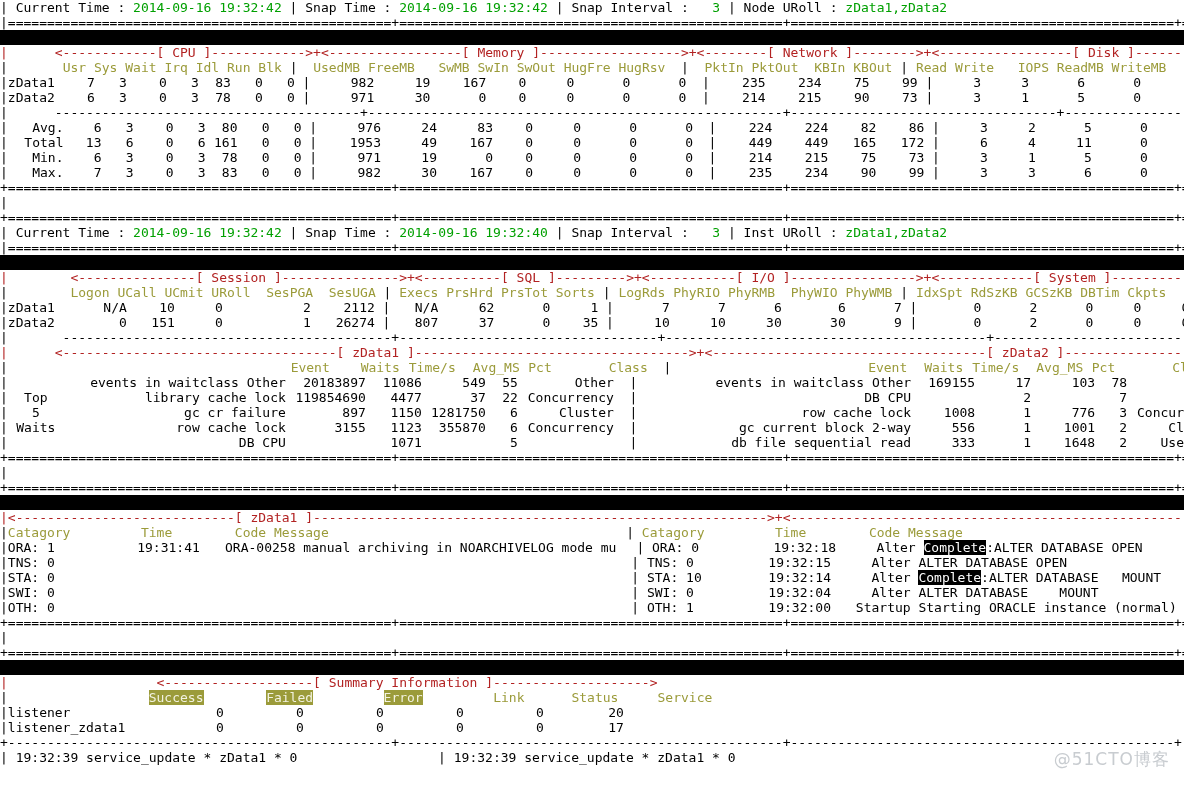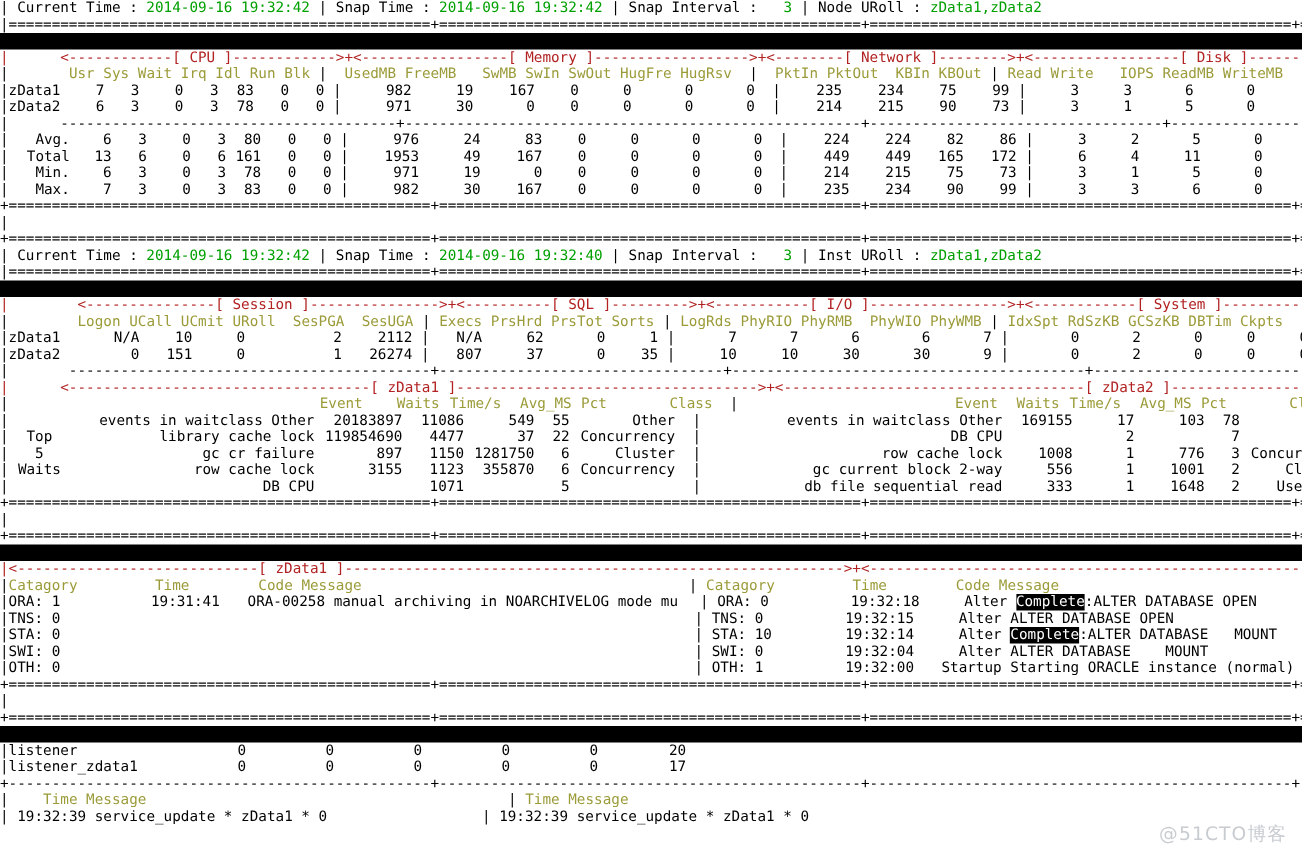--- a/index.html
+++ b/index.html
@@ -160,29 +160,30 @@
     <pre class="term row">+=================================================+=================================================+=================================================+=================================================+</pre>
     <pre class="term row">|</pre>
   </div>
 
   <div>
 
     <pre class="term row">+=================================================+=================================================+=================================================+=================================================+</pre>
 
     <pre class="term row bar"><span>&lt;&lt;&lt;&lt;&lt;&lt;&lt;&lt;&lt;&lt;&lt;&lt;&lt;&lt;&lt;&lt;&lt;&lt;&lt;&lt;&lt;&lt;&lt;&lt;&lt;&lt;&lt;&lt;&lt;&lt;&lt;&lt;&lt;&lt;&lt;&lt;&lt;&lt;&lt;&lt;&lt;&lt;&lt;&lt;&lt;&lt;&lt;&lt;&lt;&lt;&lt;&lt;&lt;&lt;&lt;&lt;&lt;&lt;&lt;&lt;&lt;&lt;&lt;&lt;&lt;[ </span><span>Listener Information</span><span> ]&gt;&gt;&gt;&gt;&gt;&gt;&gt;&gt;&gt;&gt;&gt;&gt;&gt;&gt;&gt;&gt;&gt;&gt;&gt;&gt;&gt;&gt;&gt;&gt;&gt;&gt;&gt;&gt;&gt;&gt;&gt;&gt;&gt;&gt;&gt;&gt;&gt;&gt;&gt;&gt;&gt;&gt;&gt;&gt;&gt;&gt;&gt;&gt;&gt;&gt;&gt;&gt;&gt;&gt;&gt;&gt;&gt;&gt;&gt;&gt;&gt;&gt;&gt;&gt;&gt;&gt;&gt;&gt;&gt;&gt;&gt;</span></pre>
 
+    <pre class="term row"><span class="c-red">|                   &lt;-------------------[ </span><span class="c-red">Summary Information</span><span class="c-red"> ]--------------------&gt;</span></pre>
 
+    <pre class="term row"><span>|                  </span><span class="hl">Success</span><span>        </span><span class="hl">Failed</span><span>         </span><span class="hl">Error</span><span>         </span><span class="c-olive">Link</span><span>      </span><span class="c-olive">Status</span><span>     </span><span class="c-olive">Service</span></pre>
 
     <pre class="term row"><span>|</span><span style="display:inline-block;width:160px">listener</span><span style="display:inline-block;width:56px;text-align:right">0</span><span style="display:inline-block;width:80px;text-align:right">0</span><span style="display:inline-block;width:80px;text-align:right">0</span><span style="display:inline-block;width:80px;text-align:right">0</span><span style="display:inline-block;width:80px;text-align:right">0</span><span style="display:inline-block;width:80px;text-align:right">20</span></pre>
 
     <pre class="term row"><span>|</span><span style="display:inline-block;width:160px">listener_zdata1</span><span style="display:inline-block;width:56px;text-align:right">0</span><span style="display:inline-block;width:80px;text-align:right">0</span><span style="display:inline-block;width:80px;text-align:right">0</span><span style="display:inline-block;width:80px;text-align:right">0</span><span style="display:inline-block;width:80px;text-align:right">0</span><span style="display:inline-block;width:80px;text-align:right">17</span></pre>
 
     <pre class="term row">+-------------------------------------------------+-------------------------------------------------+-------------------------------------------------+----------------------------------</pre>
 
 
-    <pre class="term row"><span>|    </span><span class="c-olive">Time</span><span class="c-olive"> </span><span class="c-olive">Message</span><span>                                          | </span><span class="c-olive">Time</span><span class="c-olive"> </span><span class="c-olive">Message</span></pre>
 
     <pre class="term row"><span>| </span><span>19:32:39</span><span> </span><span style="display:inline-block;width:352px">service_update * zData1 * 0</span><span>| </span><span>19:32:39</span><span> </span><span>service_update * zData1 * 0</span></pre>
 
   </div>
 
   <div id="watermark">@51CTO博客</div>
 </div>
 
 </body></html>

